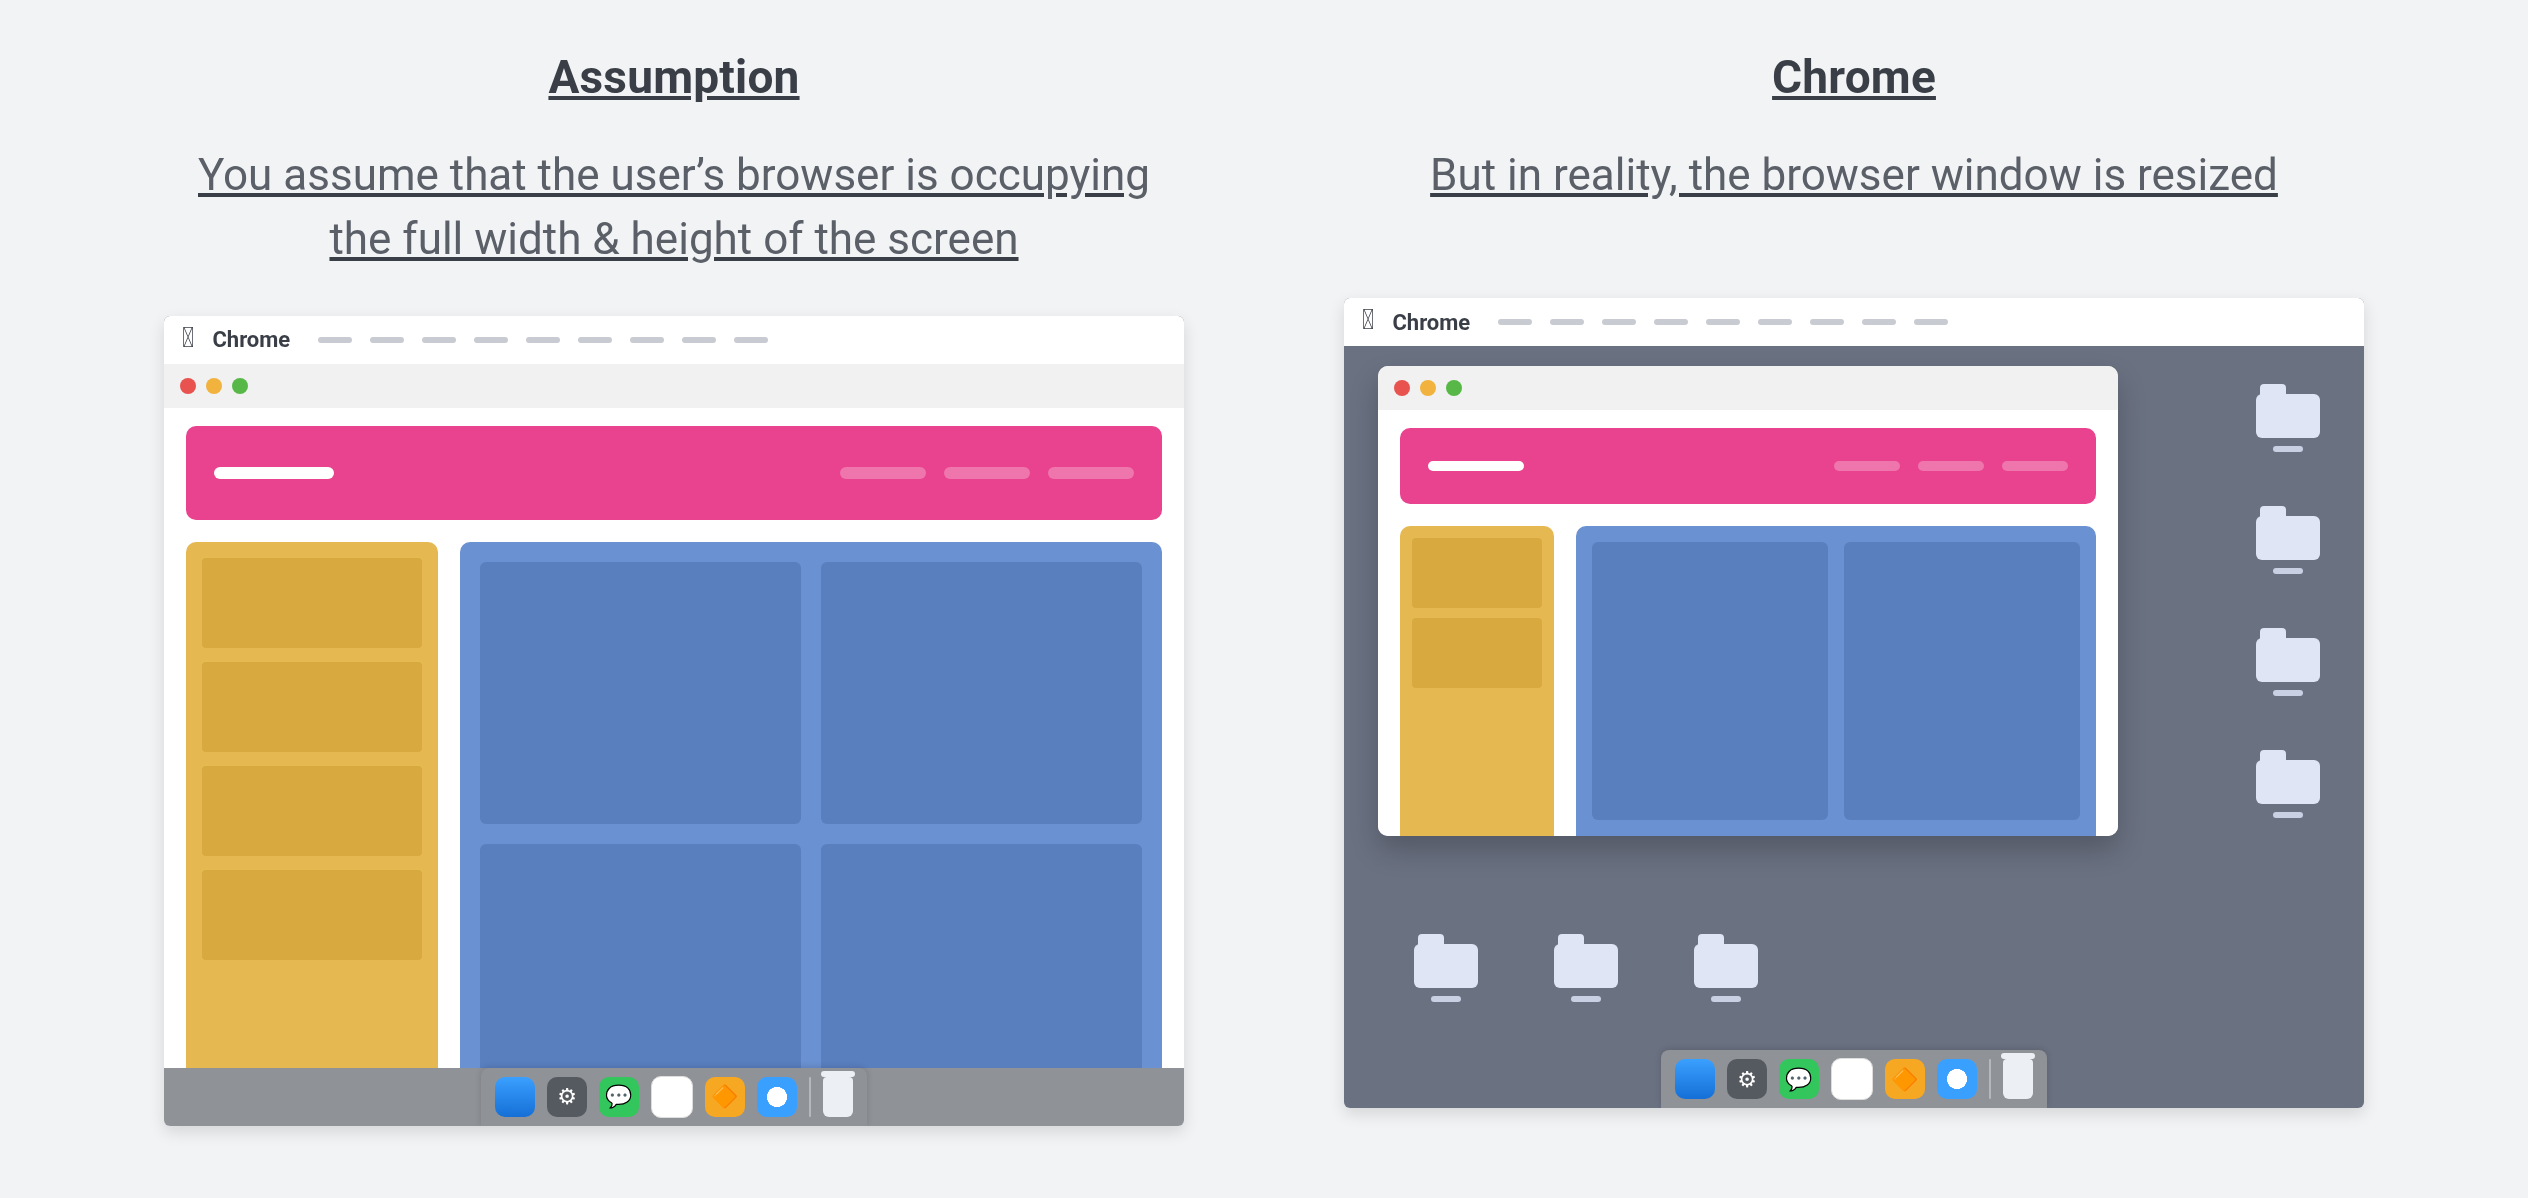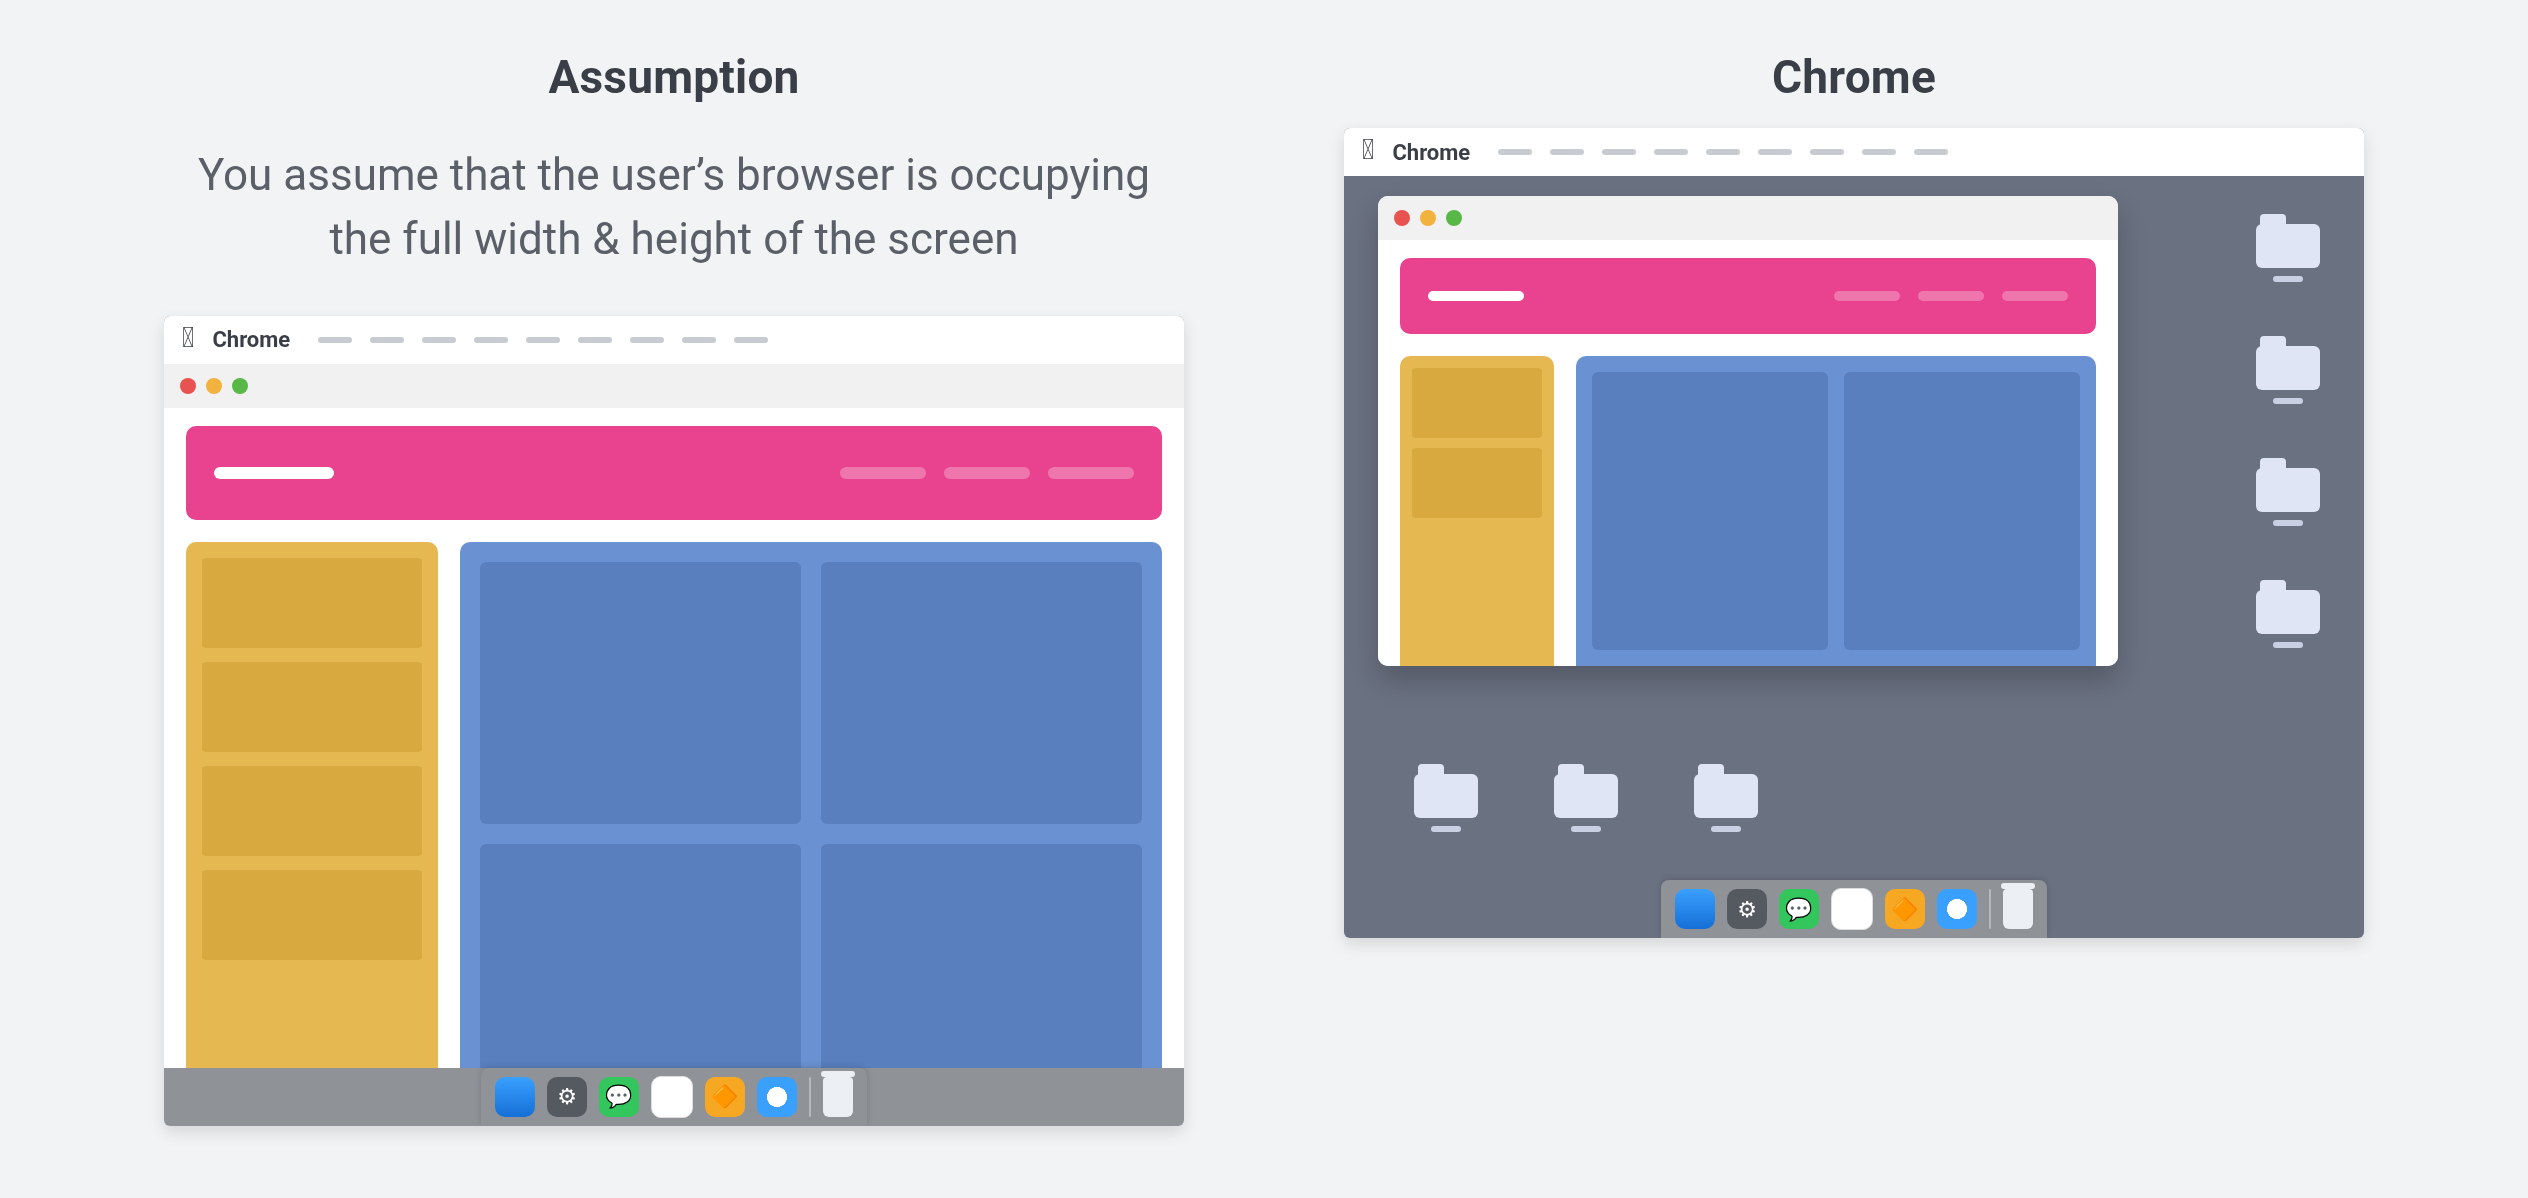--- a/index.html
+++ b/index.html
@@ -22,21 +22,21 @@
   html, body { margin:0; padding:0; }
   body {
     background: var(--bg);
     font-family: -apple-system, "Segoe UI", Roboto, "Helvetica Neue", Arial, sans-serif;
     color: var(--text-dark);
     width: 2528px;
     height: 1198px;
     box-sizing: border-box;
     padding: 50px 110px 0;
   }
-  .row { display:flex; gap:120px; justify-content:center; }
+  .row { display:flex; gap:120px; justify-content:center;text-decoration:underline; }
   .panel { width: 1060px; display:flex; flex-direction:column; align-items:center; }
   .title { font-size: 46px; font-weight: 700; margin: 0 0 24px; color: var(--text-dark); letter-spacing:.2px; }
   .subtitle { font-size: 44px; color: var(--text-muted); text-align:center; line-height:1.45; margin:16px 0 44px; max-width: 960px; min-height: 110px; display:flex; align-items:flex-start; justify-content:center; }
 
   
   .screen {
     width: 1020px;
     height: 810px;
     background: var(--desktop-gray);
     border-radius: 6px;
@@ -229,20 +229,21 @@
         <div class="dicon sketch">🔶</div>
         <div class="dicon safari"></div>
         <div class="sep"></div>
         <div class="trash"></div>
       </div>
     </div>
   </div>
 
   <div class="panel reality">
     <h2 class="title">Chrome</h2>
+    <p class="subtitle">But in reality, the browser window is resized</p>
 
     <div class="screen">
       <div class="menubar">
         <span class="apple"></span>
         <span class="appname">Chrome</span>
         <span class="mitem"></span>
         <span class="mitem"></span>
         <span class="mitem"></span>
         <span class="mitem"></span>
         <span class="mitem"></span>

